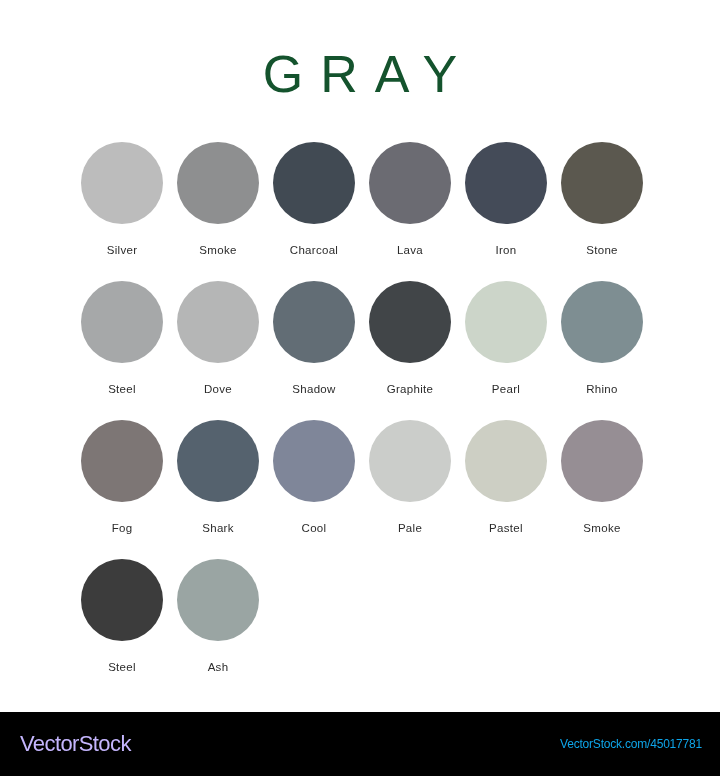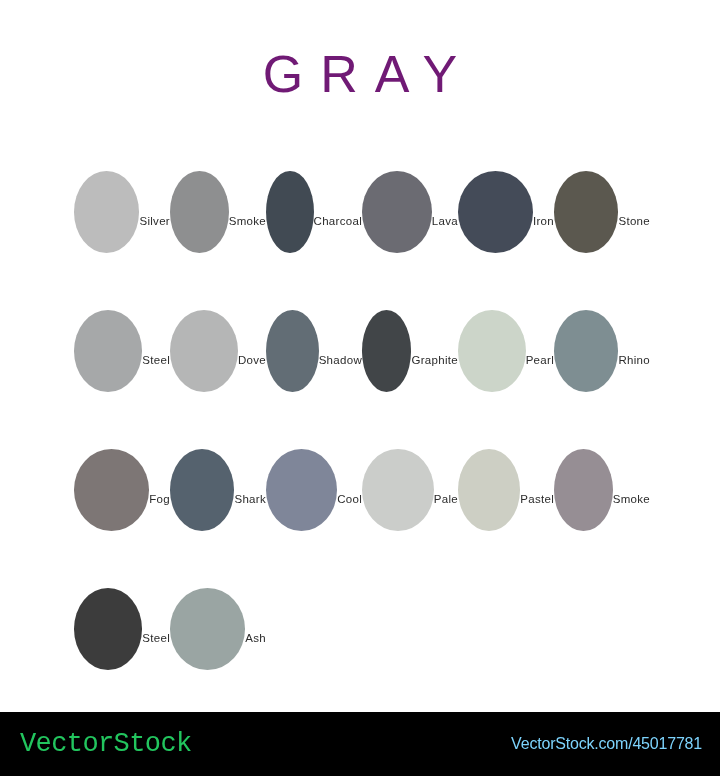--- a/index.html
+++ b/index.html
@@ -32,38 +32,38 @@
     position: absolute;
     left: 0;
     top: 44px;
     width: 720px;
     text-align: center;
     font-family: "Liberation Sans", sans-serif;
     font-size: 52px;
     font-weight: 300;
     letter-spacing: 17px;
     text-indent: 17px;
-    color: #701a75;
+    color: #14532d;
     line-height: 60px;
     white-space: nowrap;
   }
   .grid {
     position: absolute;
     left: 74px;
     top: 142px;
     width: 576px;
     display: grid;
     grid-template-columns: repeat(6, 96px);
     grid-auto-rows: 139px;
     justify-items: center;
   }
   .swatch {
     width: 96px;
     display: flex;
-    flex-direction: row;
+    flex-direction: column;
     align-items: center;
   }
   .dot {
     width: 82px;
     height: 82px;
     border-radius: 50%;
     display: block;
   }
   .swatch-label {
     margin-top: 19px;
@@ -83,31 +83,31 @@
     width: 720px;
     height: 64px;
     background: #000000;
     display: flex;
     align-items: center;
     justify-content: space-between;
     box-sizing: border-box;
     padding: 0 18px 0 20px;
   }
   .footer-logo {
-    color: #22c55e;
-    font-family: Liberation Mono, monospace;
-    font-size: 27px;
+    color: #c4b5fd;
+    font-family: Liberation Sans, sans-serif;
+    font-size: 22px;
     font-weight: 400;
     letter-spacing: -0.6px;
     line-height: 30px;
   }
   .footer-url {
-    color: #7dd3fc;
-    font-family: "Liberation Sans", sans-serif;
-    font-size: 16px;
+    color: #0ea5e9;
+    font-family: "Liberation Sans", sans-serif;
+    font-size: 12px;
     font-weight: 400;
     letter-spacing: -0.2px;
     line-height: 20px;
   }
 </style>
 </head>
 <body>
 
 <div class="page">
 

